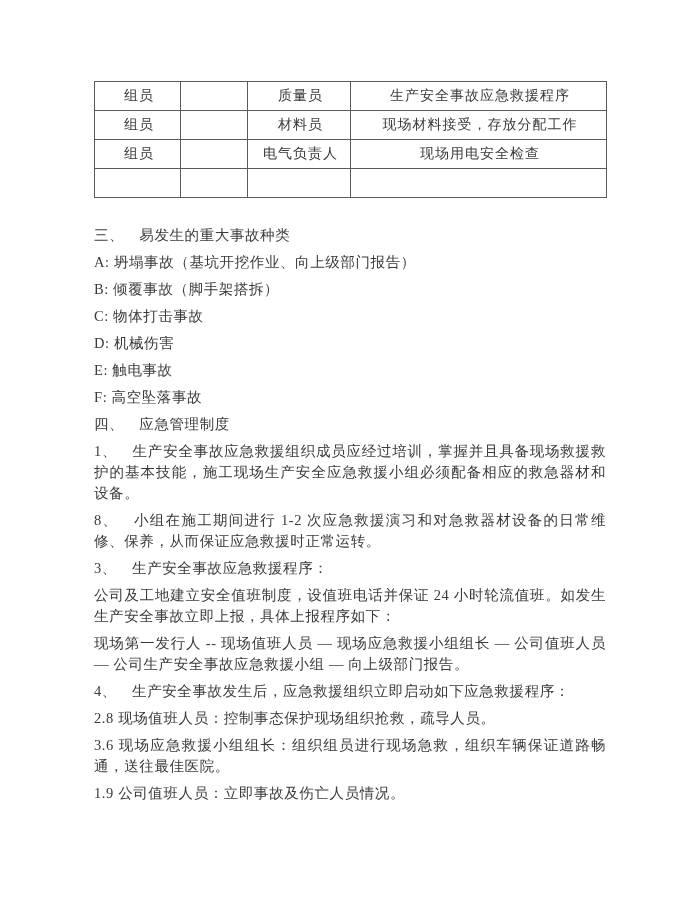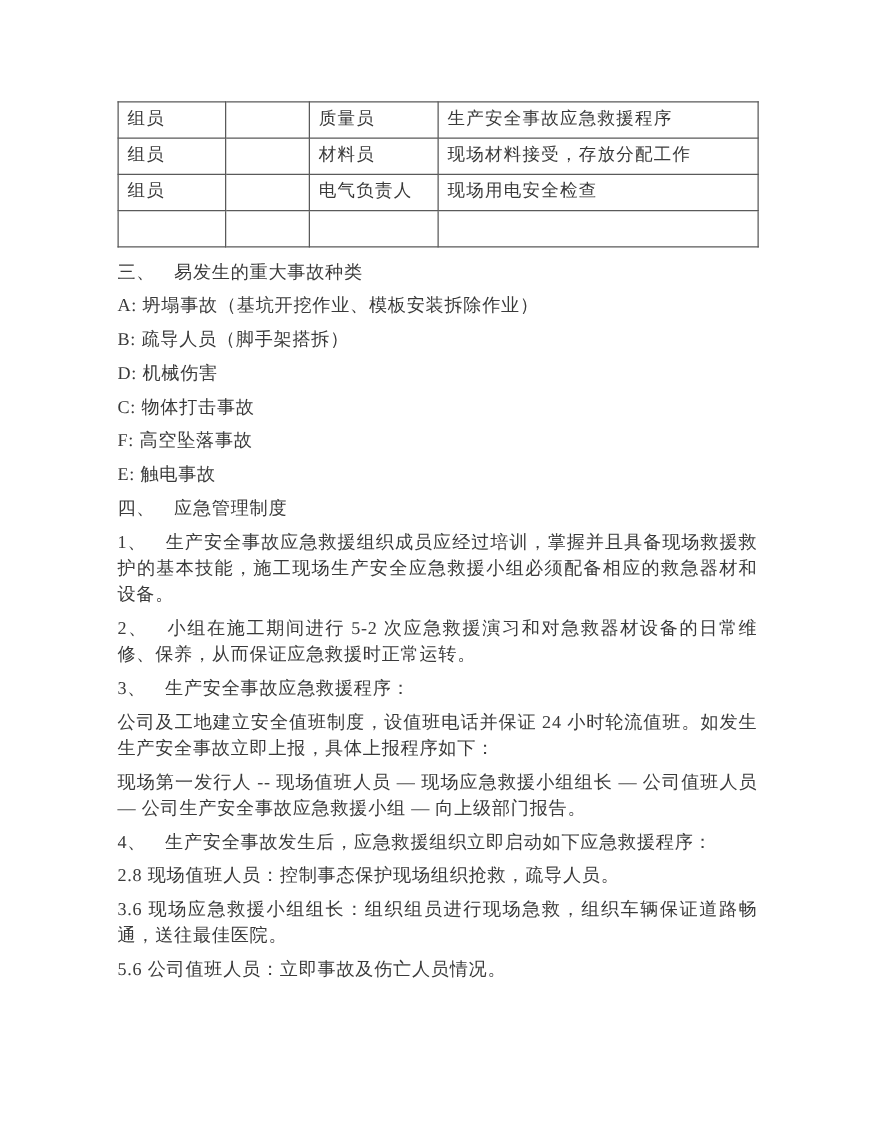--- a/index.html
+++ b/index.html
@@ -20,20 +20,21 @@
   }
   .content {
     position: absolute;
     left: 94px; top: 81px;
     width: 512px;
   }
   table.duty-table {
     border-collapse: collapse;
     table-layout: fixed;
     width: 512px;
+    text-align: center;
   }
   table.duty-table td {
     border: 1px solid #5a5a5a;
     font-size: 14px;
     letter-spacing: 1px;
     line-height: 17px;
     vertical-align: top;
     padding: 5px 4px 2px 7px;
     height: 29px;
     overflow: hidden;
@@ -41,21 +42,21 @@
   }
   .body-text p {
     margin: 6px 0;
     font-size: 14.5px;
     letter-spacing: 0.6px;
     line-height: 21px;
     text-align: justify;
     word-break: break-all;
   }
   .body-text p.first-after-table {
-    margin-top: 10px;
+    margin-top: 27px;
   }
 </style>
 </head>
 <body>
 
 <div class="page">
   <div class="content">
 
     <table class="duty-table">
       <colgroup>
@@ -87,32 +88,32 @@
           <td></td>
           <td></td>
           <td></td>
           <td></td>
         </tr>
       </tbody>
     </table>
 
     <div class="body-text">
       <p class="first-after-table">三、　易发生的重大事故种类</p>
-      <p>A: 坍塌事故（基坑开挖作业、模板安装拆除作业）</p>
-      <p>B: 疏导人员（脚手架搭拆）</p>
+      <p>A: 坍塌事故（基坑开挖作业、向上级部门报告）</p>
+      <p>B: 倾覆事故（脚手架搭拆）</p>
+      <p>C: 物体打击事故</p>
       <p>D: 机械伤害</p>
-      <p>C: 物体打击事故</p>
+      <p>E: 触电事故</p>
       <p>F: 高空坠落事故</p>
-      <p>E: 触电事故</p>
       <p>四、　应急管理制度</p>
       <p>1、　生产安全事故应急救援组织成员应经过培训，掌握并且具备现场救援救护的基本技能，施工现场生产安全应急救援小组必须配备相应的救急器材和设备。</p>
-      <p>2、　小组在施工期间进行 5-2 次应急救援演习和对急救器材设备的日常维修、保养，从而保证应急救援时正常运转。</p>
+      <p>8、　小组在施工期间进行 1-2 次应急救援演习和对急救器材设备的日常维修、保养，从而保证应急救援时正常运转。</p>
       <p>3、　生产安全事故应急救援程序：</p>
       <p>公司及工地建立安全值班制度，设值班电话并保证 24 小时轮流值班。如发生生产安全事故立即上报，具体上报程序如下：</p>
       <p>现场第一发行人 -- 现场值班人员 — 现场应急救援小组组长 — 公司值班人员 — 公司生产安全事故应急救援小组 — 向上级部门报告。</p>
       <p>4、　生产安全事故发生后，应急救援组织立即启动如下应急救援程序：</p>
       <p>2.8 现场值班人员：控制事态保护现场组织抢救，疏导人员。</p>
       <p>3.6 现场应急救援小组组长：组织组员进行现场急救，组织车辆保证道路畅通，送往最佳医院。</p>
-      <p>5.6 公司值班人员：立即事故及伤亡人员情况。</p>
+      <p>1.9 公司值班人员：立即事故及伤亡人员情况。</p>
     </div>
 
   </div>
 </div>
 
 </body></html>

